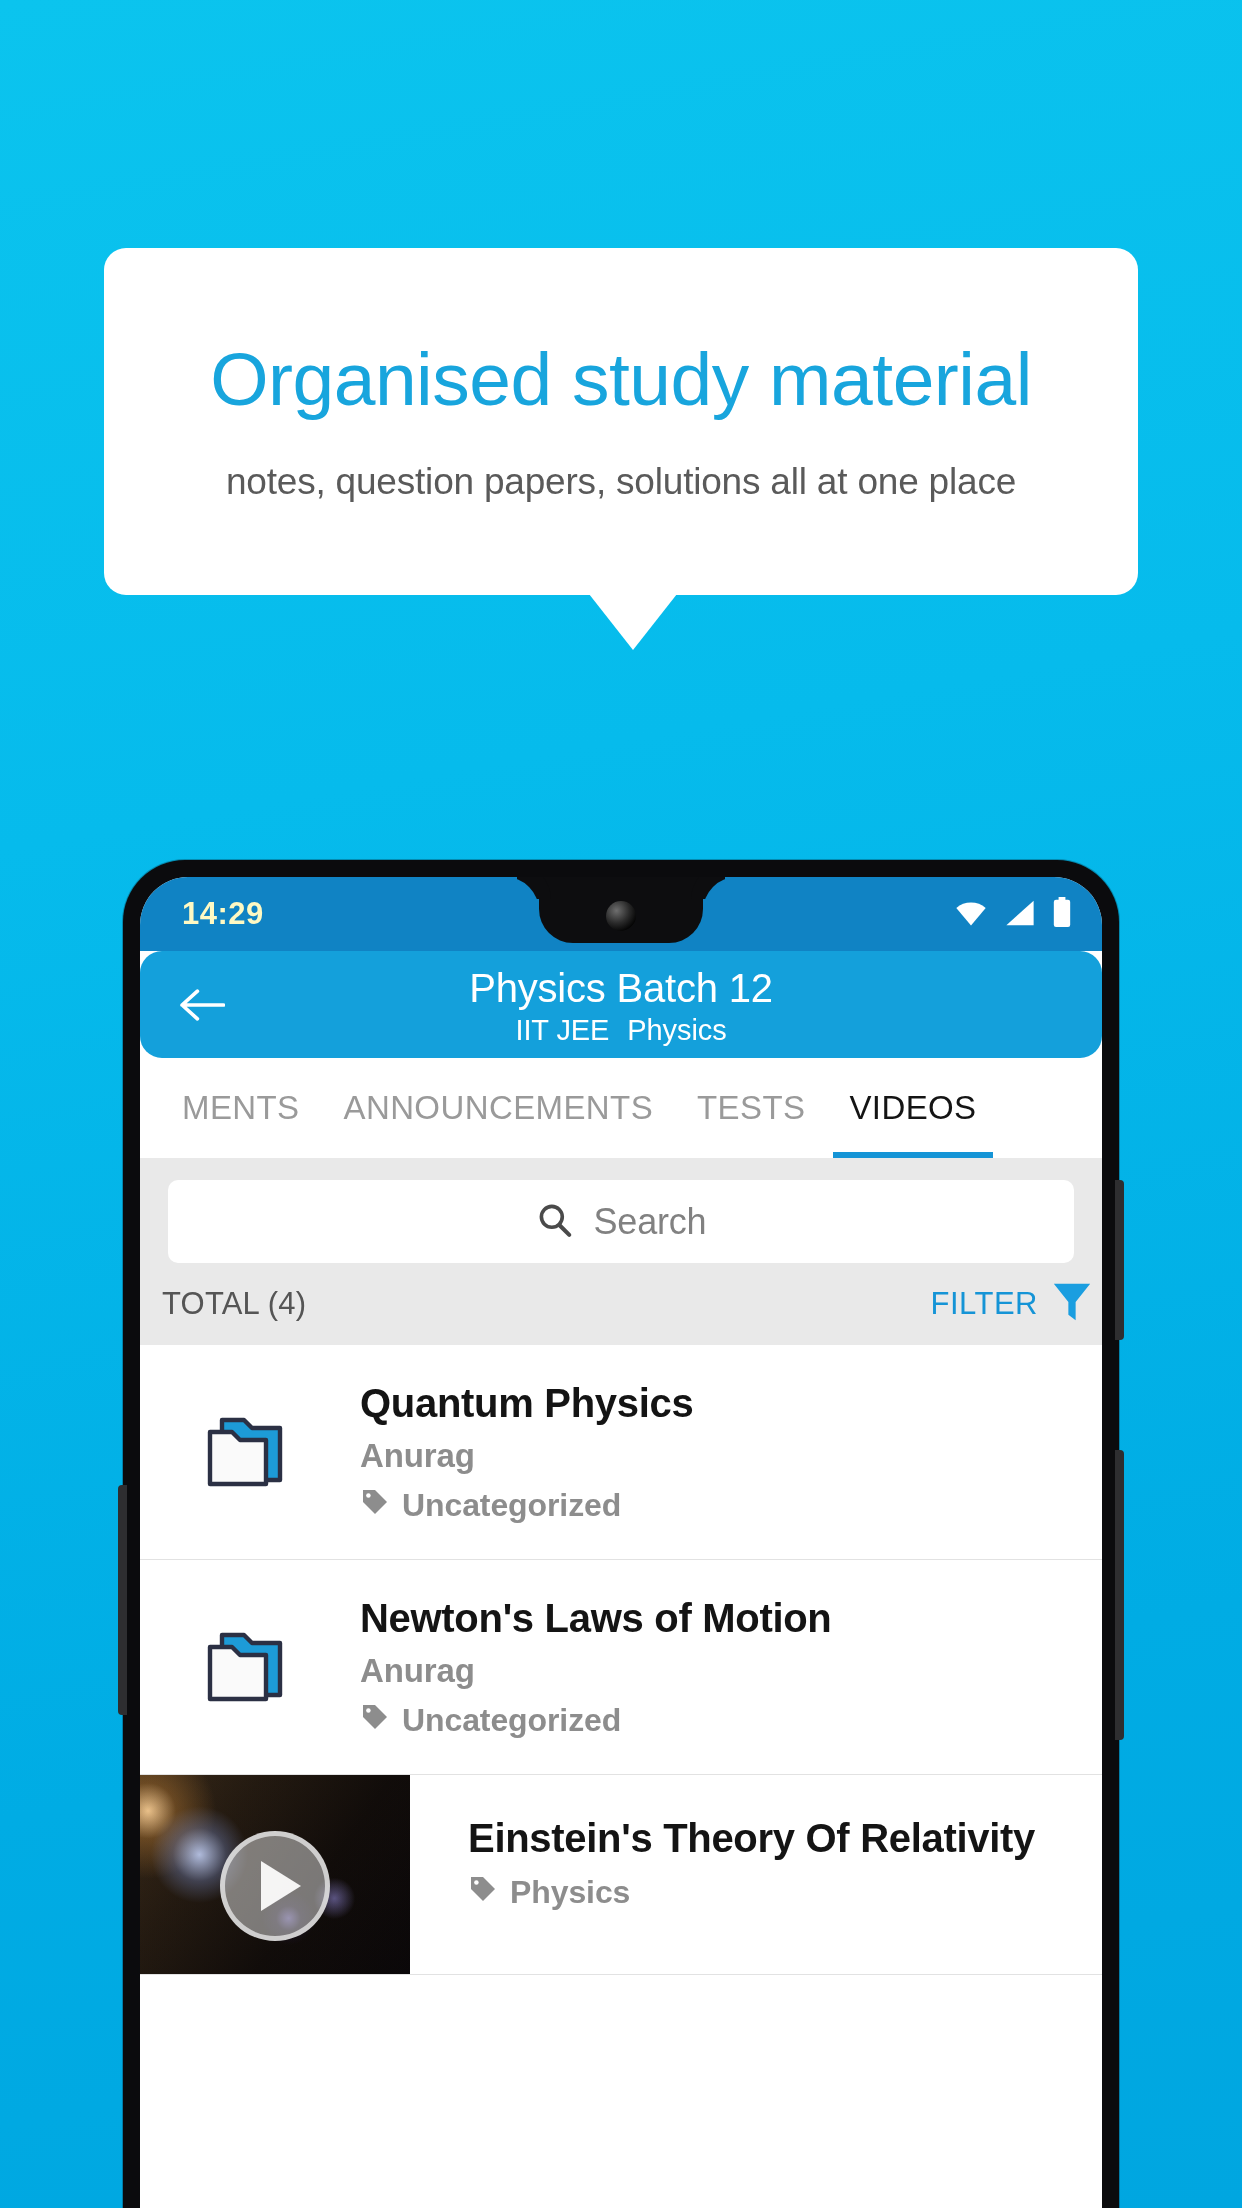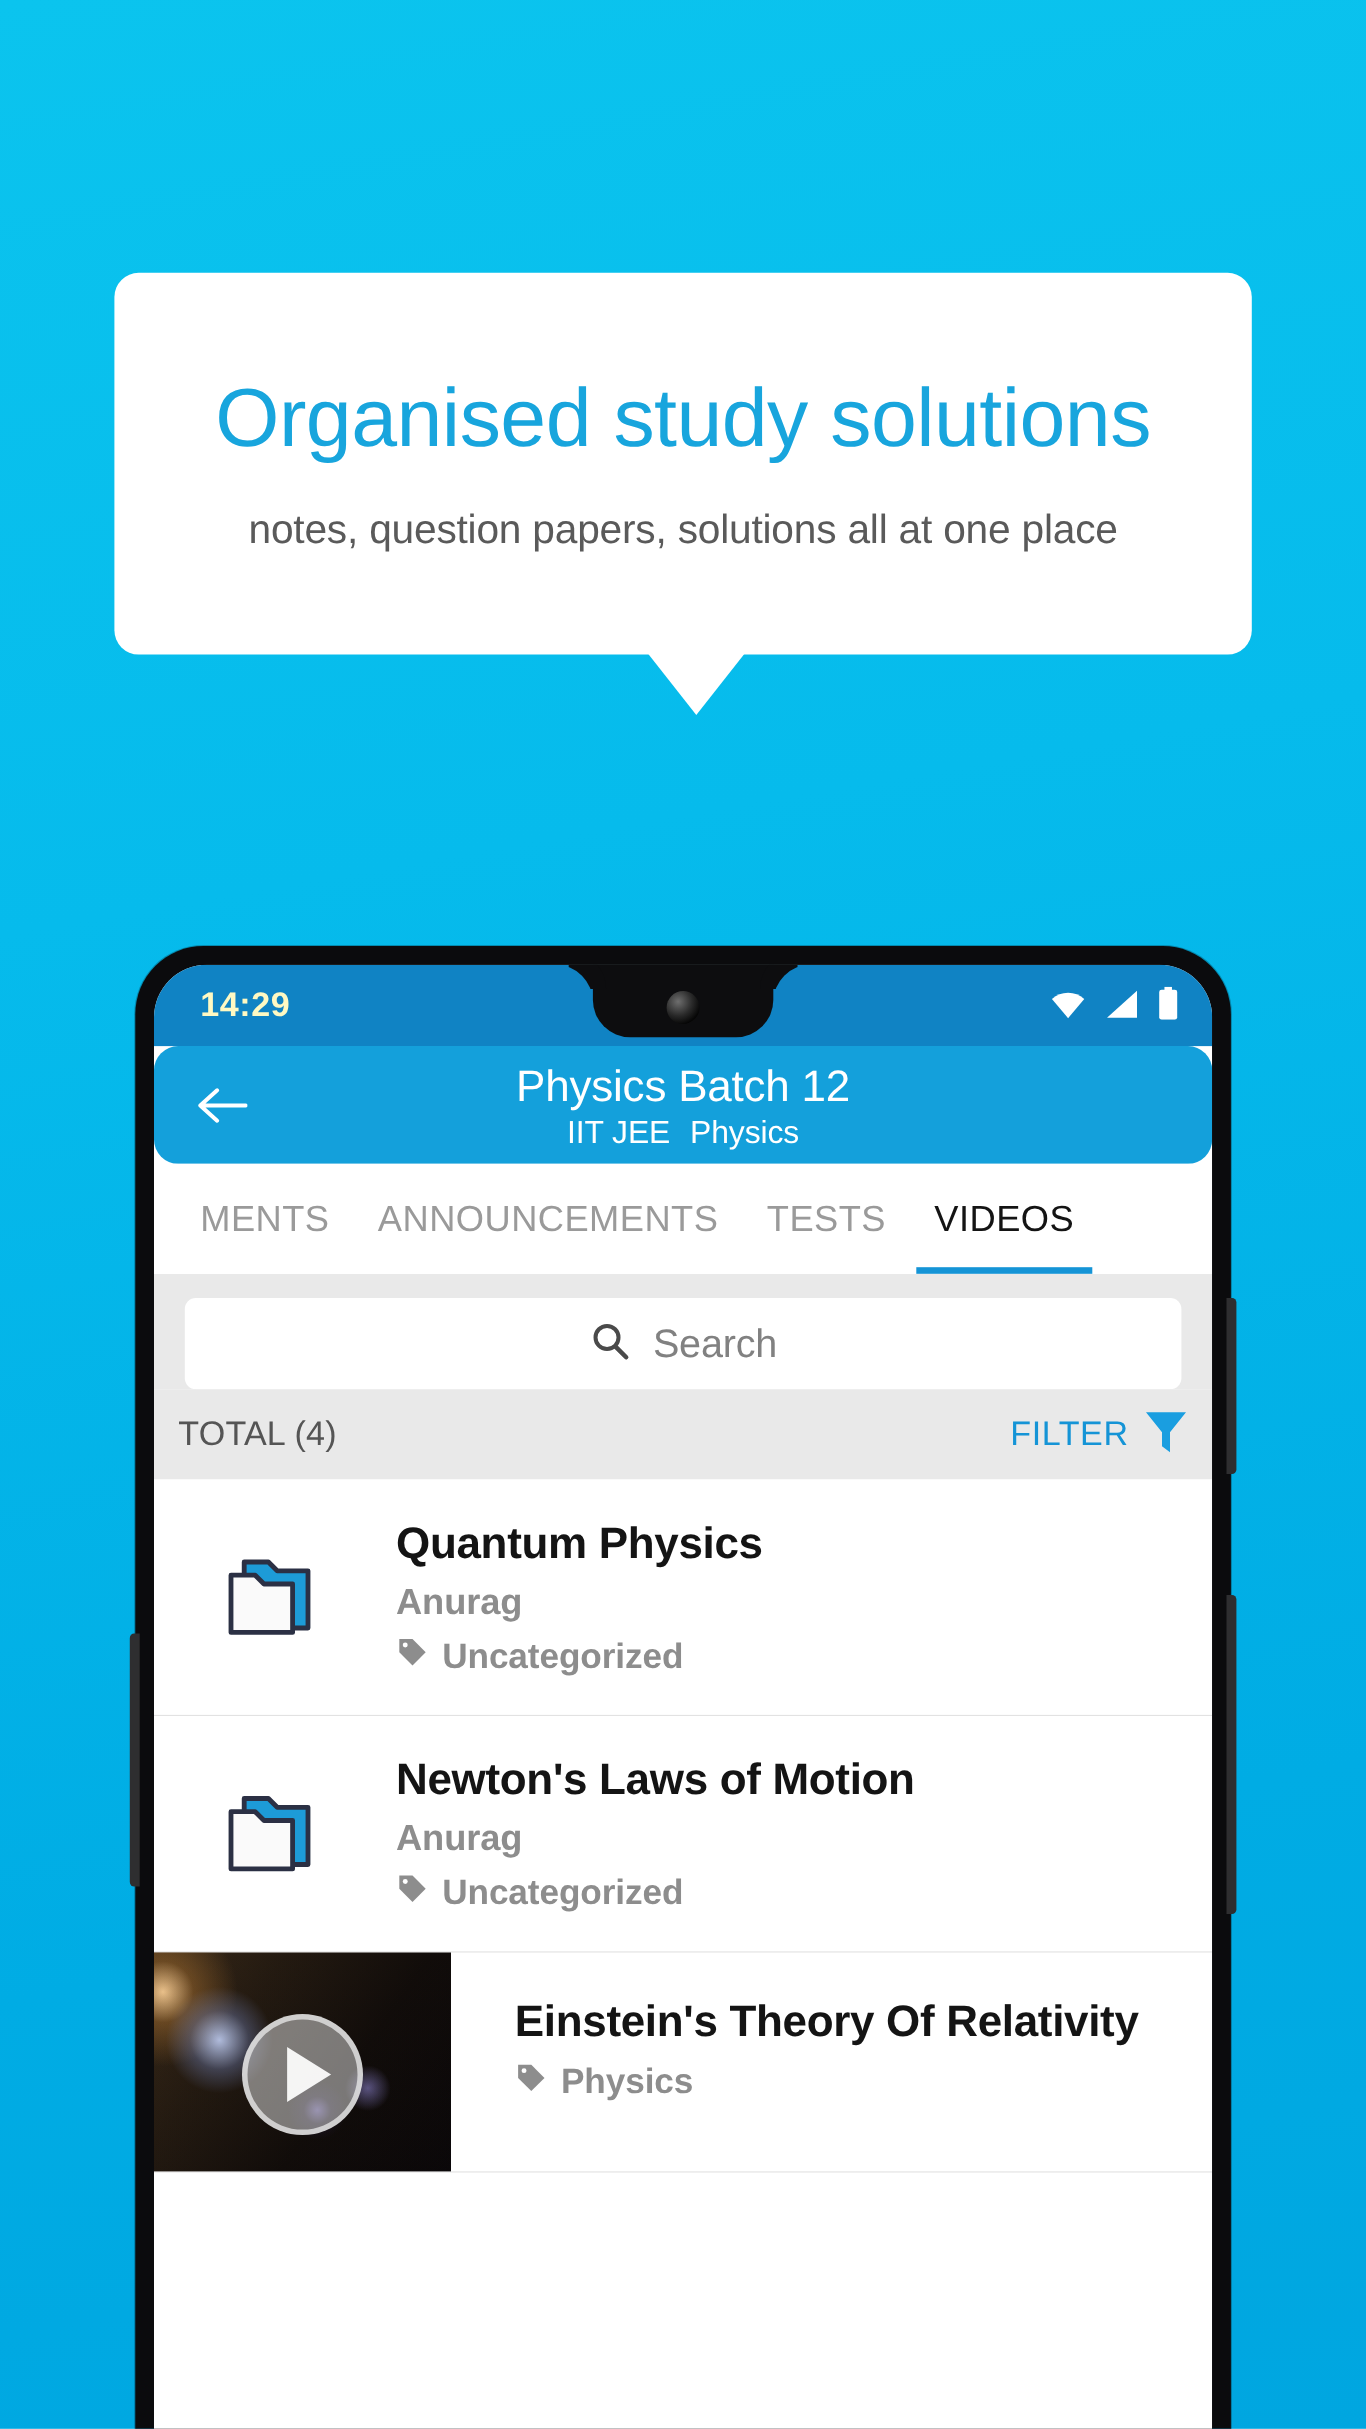--- a/index.html
+++ b/index.html
@@ -202,21 +202,21 @@
     gap: 20px;
   }
   .search-ph { font-size: 36px; color: #818181; letter-spacing: -0.2px; }
 
   .total-row {
     background: #e9e9e9;
     height: 82px;
     display: flex;
     align-items: center;
     justify-content: space-between;
-    padding: 0 22px 0 22px;
+    padding: 0 10px 0 22px;
   }
   .total-label { font-size: 31px; color: #555555; letter-spacing: 0.2px; }
   .filter-group { display: flex; align-items: center; gap: 14px; }
   .filter-label { font-size: 31px; color: #1594d6; letter-spacing: 0.5px; }
 
   
   .list { background: #ffffff; }
   .row {
     display: flex;
     align-items: center;
@@ -284,21 +284,21 @@
     border-left: 40px solid rgba(255,255,255,0.92);
     border-top: 25px solid transparent;
     border-bottom: 25px solid transparent;
   }
   .row-video .row-text { padding: 40px 14px 0 58px; }
 </style>
 </head>
 <body>
 
 <div class="promo-card">
-  <div class="promo-title">Organised study solutions</div>
+  <div class="promo-title">Organised study material</div>
   <div class="promo-sub">notes, question papers, solutions all at one place</div>
 </div>
 <div class="promo-tail"></div>
 
 <div class="phone">
   <div class="btn-left"></div>
   <div class="btn-right-1"></div>
   <div class="btn-right-2"></div>
 
   <div class="phone-inner-bezel">

